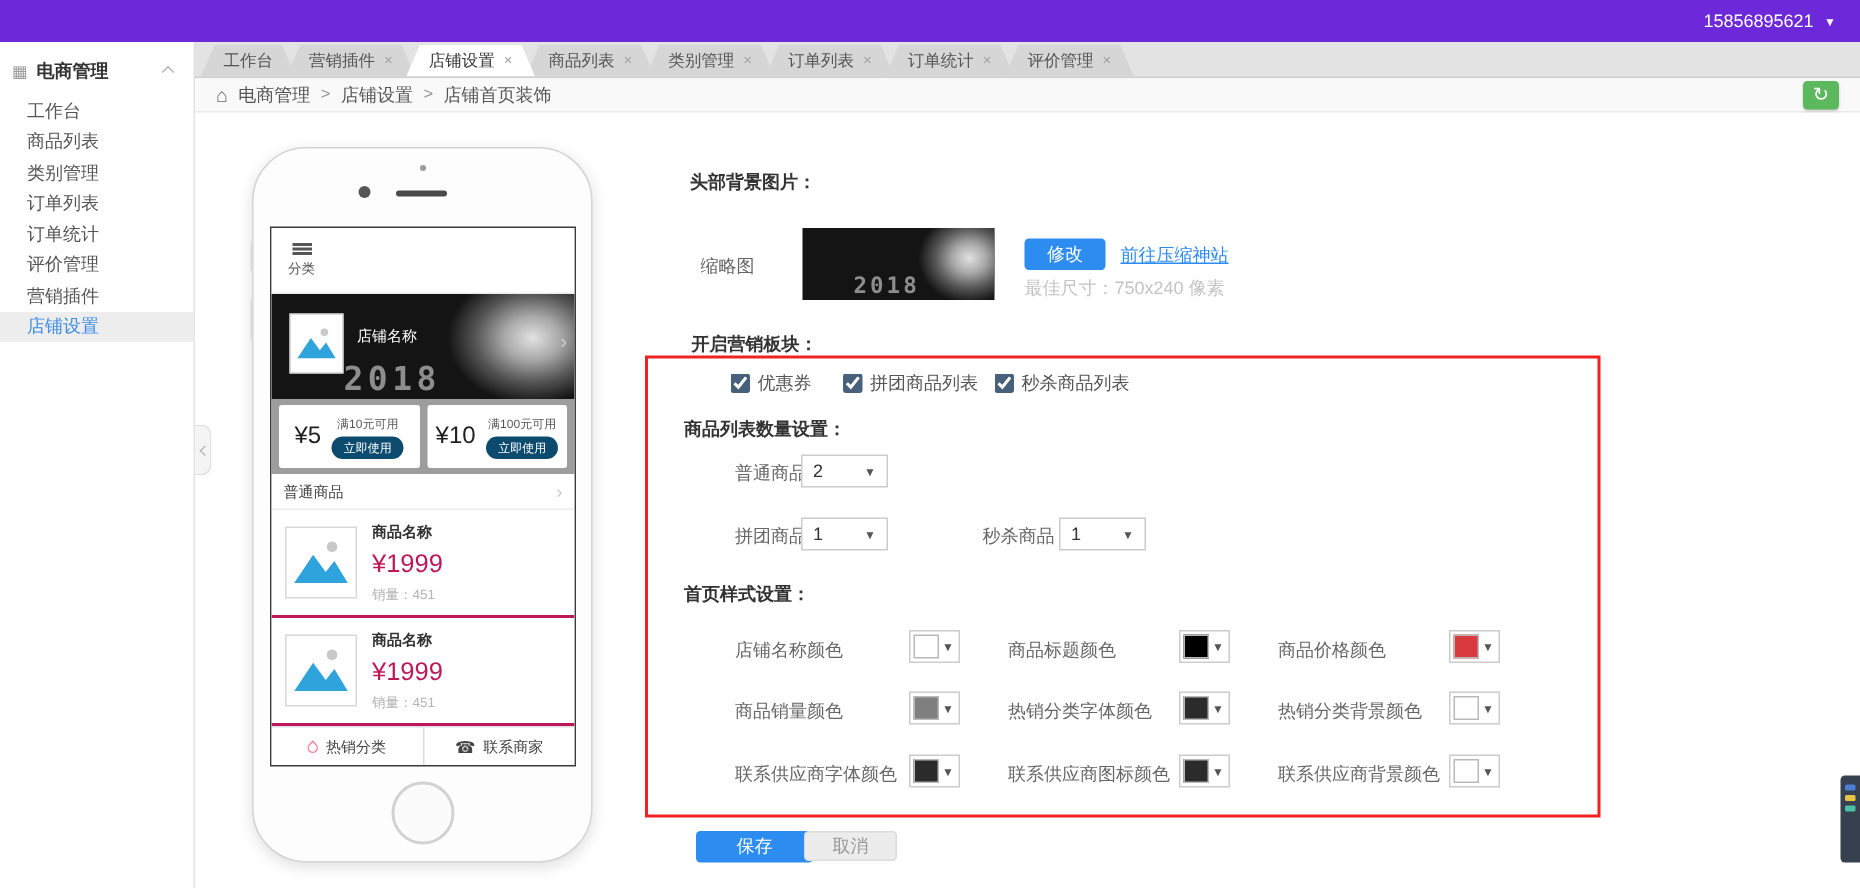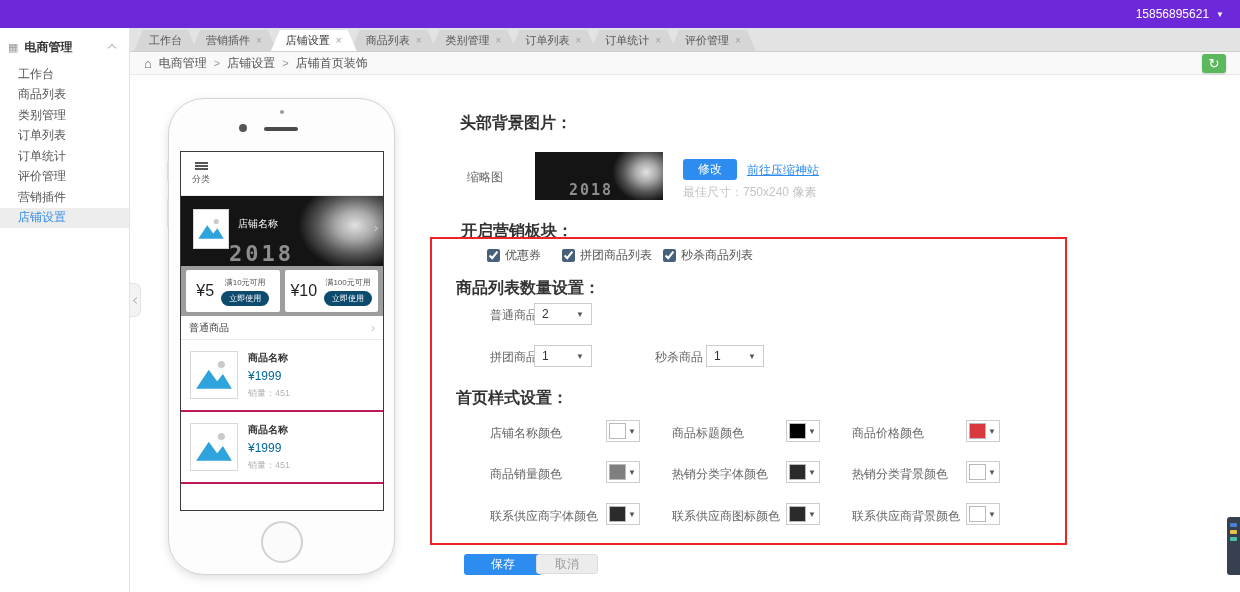--- a/index.html
+++ b/index.html
@@ -97,34 +97,34 @@
 
   .scr-section { height:24px; flex:none; background:#fff; border-bottom:1px solid #ececec; display:flex;
                  align-items:center; justify-content:space-between; padding:0 8px; font-size:10px; color:#444; }
   .chev-r { color:#c9c9c9; font-size:12px; }
 
   .scr-product { height:72px; flex:none; border-bottom:2px solid #be185d; display:flex; align-items:center;
                  gap:10px; padding:0 9px; background:#fff; cursor:pointer; }
   .prod-img { width:48px; height:48px; flex:none; }
   .prod-info { display:flex; flex-direction:column; gap:4px; }
   .prod-name { font-size:10px; color:#333; font-weight:bold; }
-  .prod-price { font-size:12px; color:#0369a1; }
+  .prod-price { font-size:17px; color:#be185d; }
   .prod-sales { font-size:9px; color:#b3b3b3; }
 
   .scr-spacer { flex:1; background:#fff; }
   .scr-footer { height:27px; flex:none; border-top:1px solid #ddd; display:flex; background:#fff; }
   .foot-cell { flex:1; display:flex; align-items:center; justify-content:center; gap:5px;
                font-size:10px; color:#444; cursor:pointer; }
   .foot-cell + .foot-cell { border-left:1px solid #ddd; }
   .flame { width:7px; height:7px; border:1px solid #f0899b; border-radius:0 50% 50% 50%;
            transform:rotate(45deg); }
   .tel-glyph { font-size:11px; color:#444; }
 
   
-  .fhead { font-size:16px; font-weight:bold; color:#333; }
+  .fhead { font-size:12px; font-weight:bold; color:#333; }
   .flabel { font-size:12px; color:#666; }
   .thumb { width:128px; height:48px; background:#141414; position:relative; overflow:hidden; }
   .thumb .face-grad { width:55%; }
   .thumb-year { position:absolute; left:34px; bottom:1px; font-family:"DejaVu Sans Mono",monospace;
                 font-weight:bold; font-size:15px; letter-spacing:2px; color:#8d8d8d; }
   .btn-blue { background:#2d8cf0; color:#fff; border:none; border-radius:3px; font-size:12px;
               display:flex; align-items:center; justify-content:center; cursor:pointer; }
   .link-blue { color:#2d8cf0; font-size:12px; text-decoration:underline; cursor:pointer; }
   .hint { font-size:12px; color:#c4c4c4; }
   .red-box { border:2px solid #f02222; pointer-events:none; }
@@ -303,20 +303,30 @@
         </span>
         <span class="prod-info">
           <span class="prod-name">商品名称</span>
           <span class="prod-price">¥1999</span>
           <span class="prod-sales">销量：451</span>
         </span>
       </div>
 
       <div class="scr-spacer"></div>
 
+      <div class="scr-footer">
+        <div class="foot-cell">
+          <span class="flame"></span>
+          <span>热销分类</span>
+        </div>
+        <div class="foot-cell">
+          <span class="tel-glyph">☎</span>
+          <span>联系商家</span>
+        </div>
+      </div>
     </div>
 
     <span class="home-btn"></span>
   </div>
 
   <div class="abs fhead" style="left:460px;top:113px;">头部背景图片：</div>
 
   <div class="abs flabel" style="left:467px;top:169px;">缩略图</div>
   <div class="abs thumb" style="left:535px;top:152px;">
     <span class="face-grad"></span>

